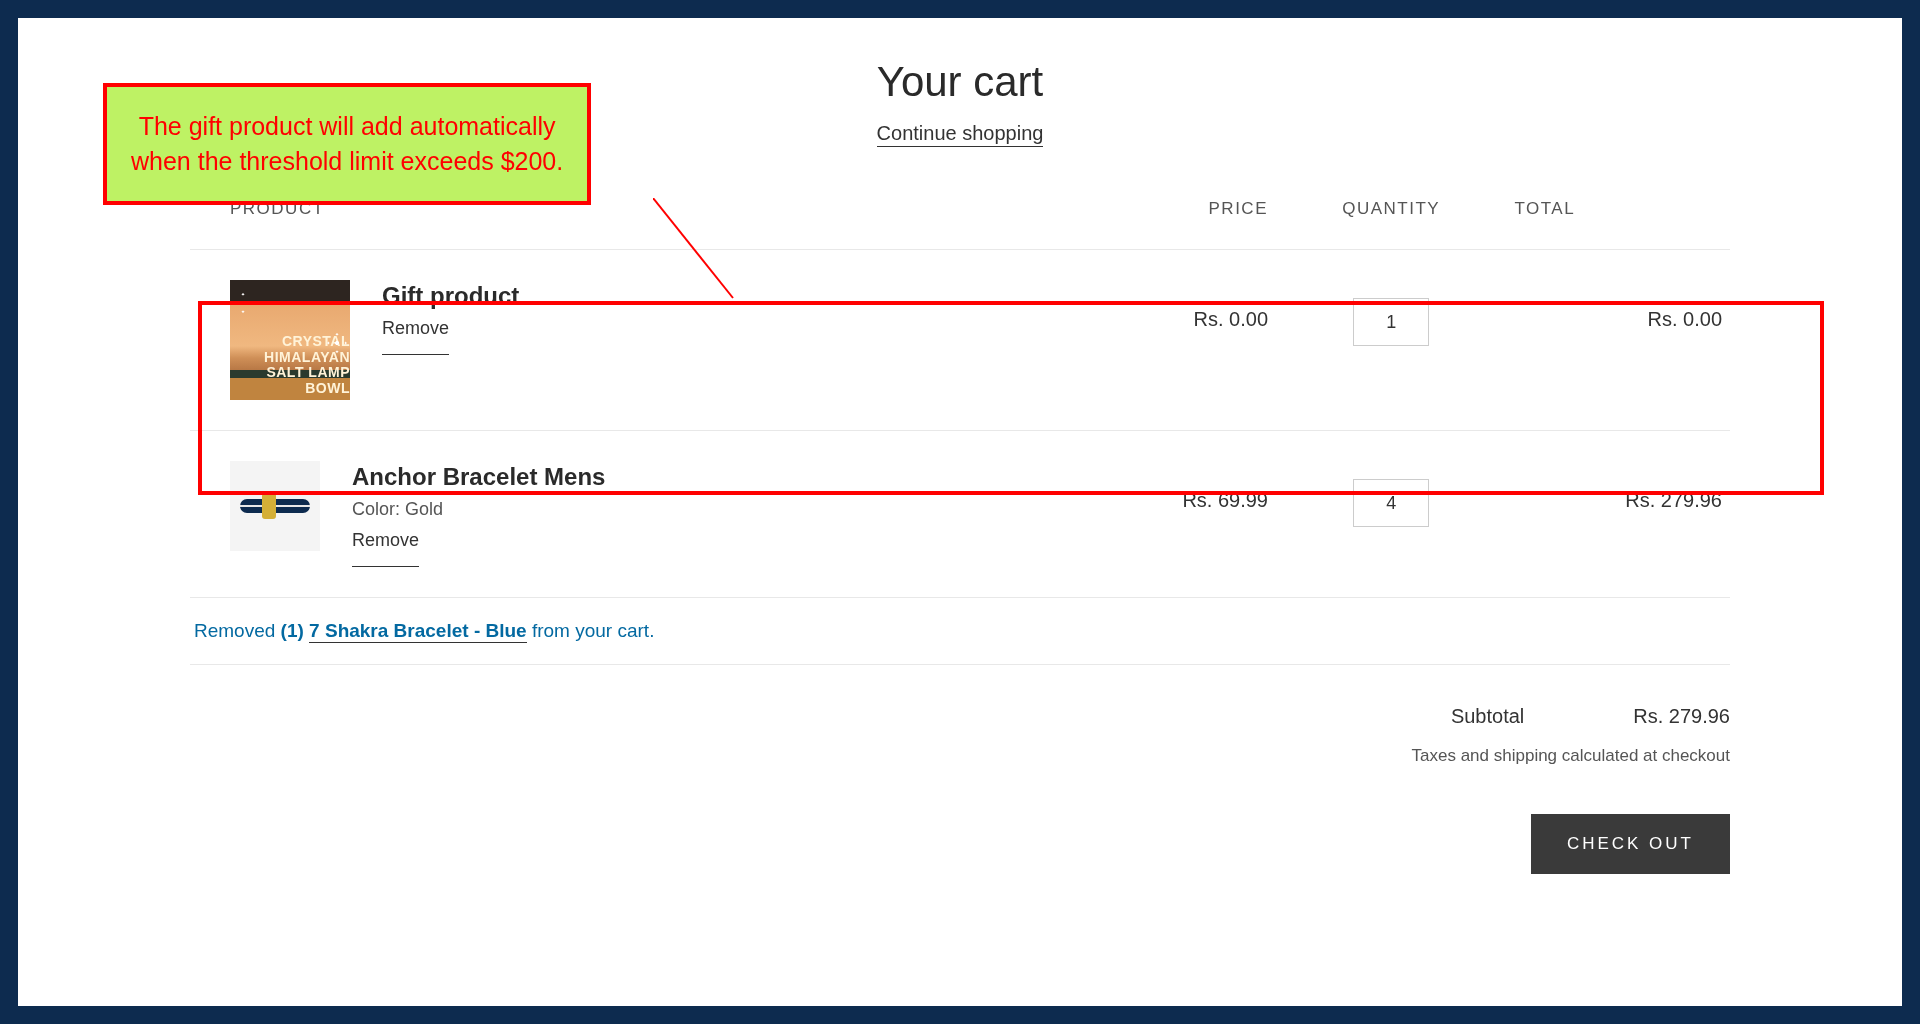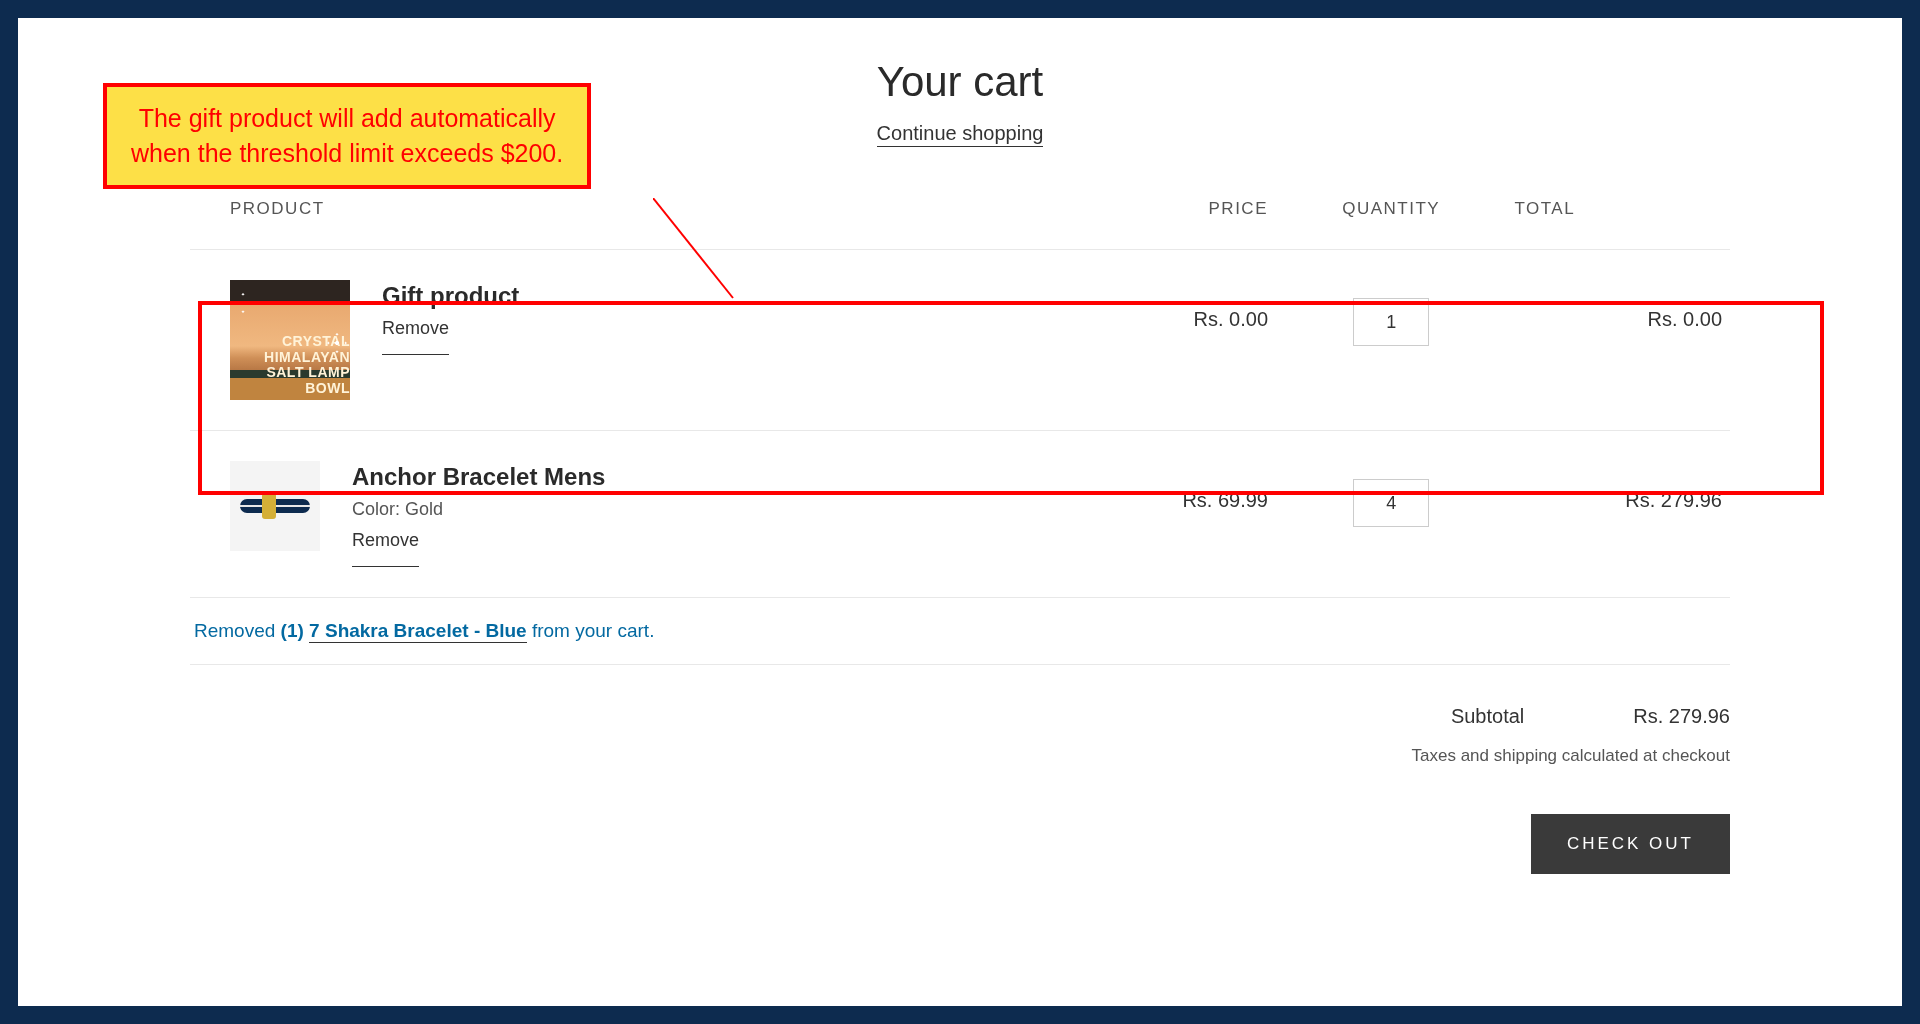--- a/index.html
+++ b/index.html
@@ -15,22 +15,22 @@
     width: 100%;
     height: 100%;
     position: relative;
     padding: 40px 60px;
   }
   .annotation-box {
     position: absolute;
     top: 65px;
     left: 85px;
     border: 4px solid #ff0000;
-    padding: 14px 24px;
-    background: #fde047;
+    padding: 22px 24px;
+    background: #bef264;
     z-index: 10;
   }
   .annotation-box div {
     color: #ff0000;
     font-size: 25px;
     line-height: 1.4;
     text-align: center;
   }
   .annotation-line {
     position: absolute;

